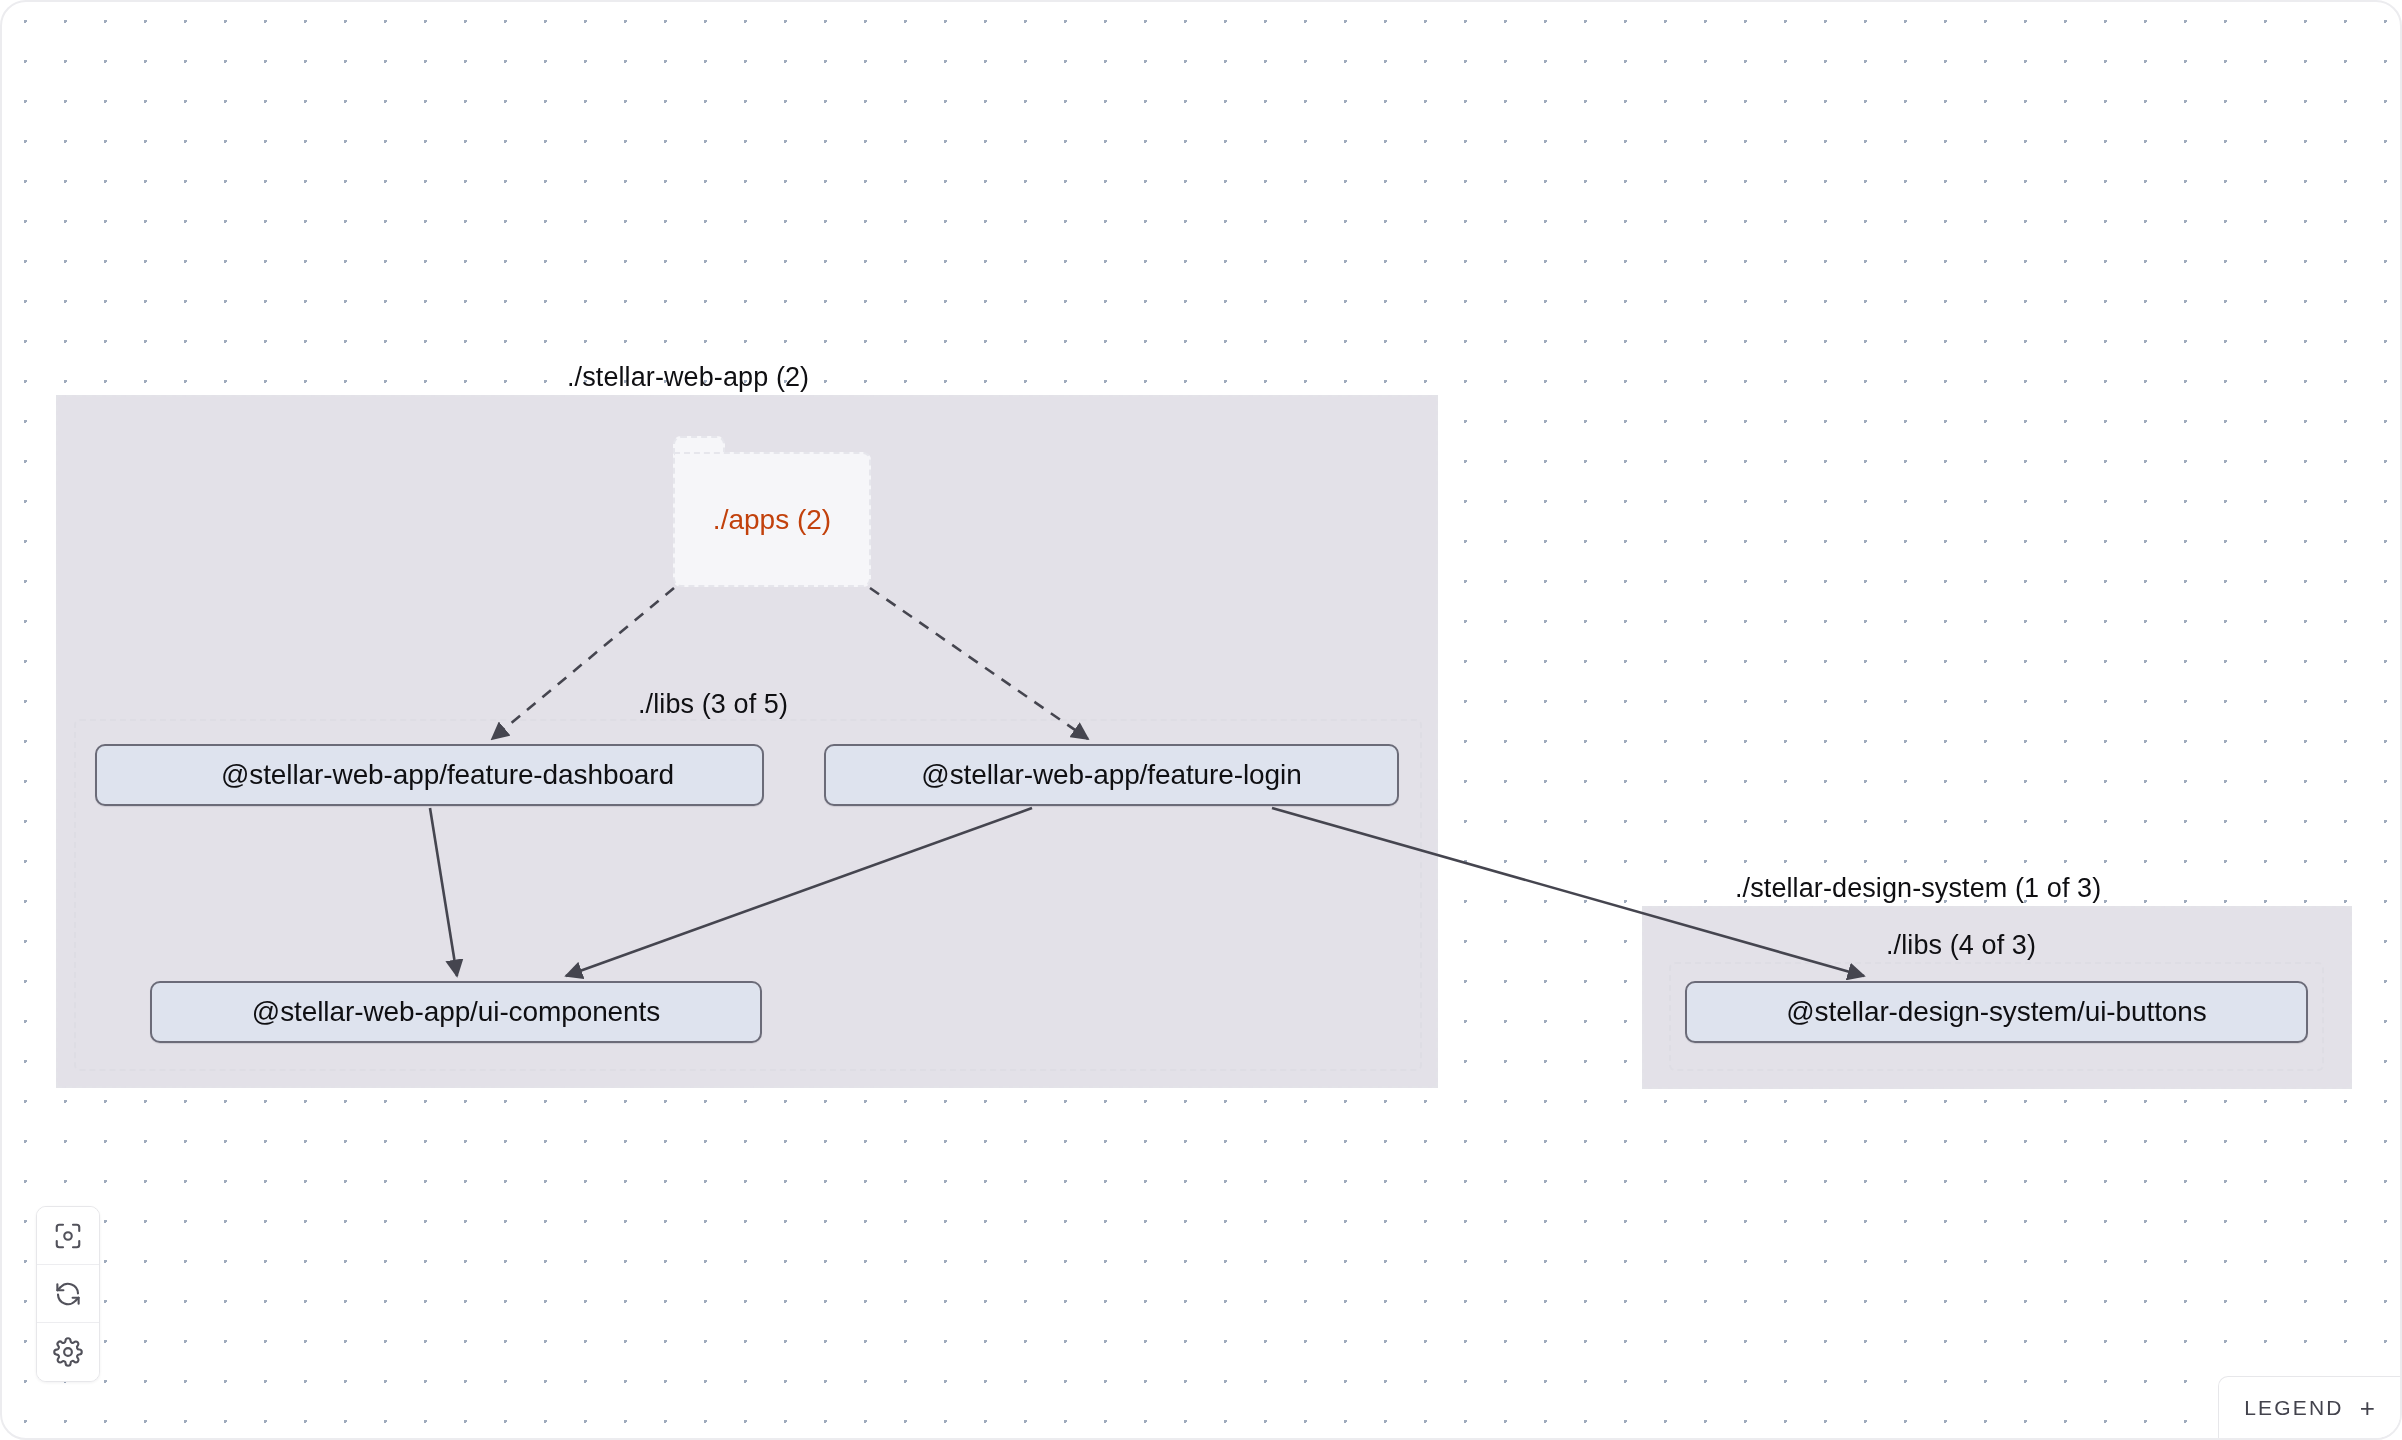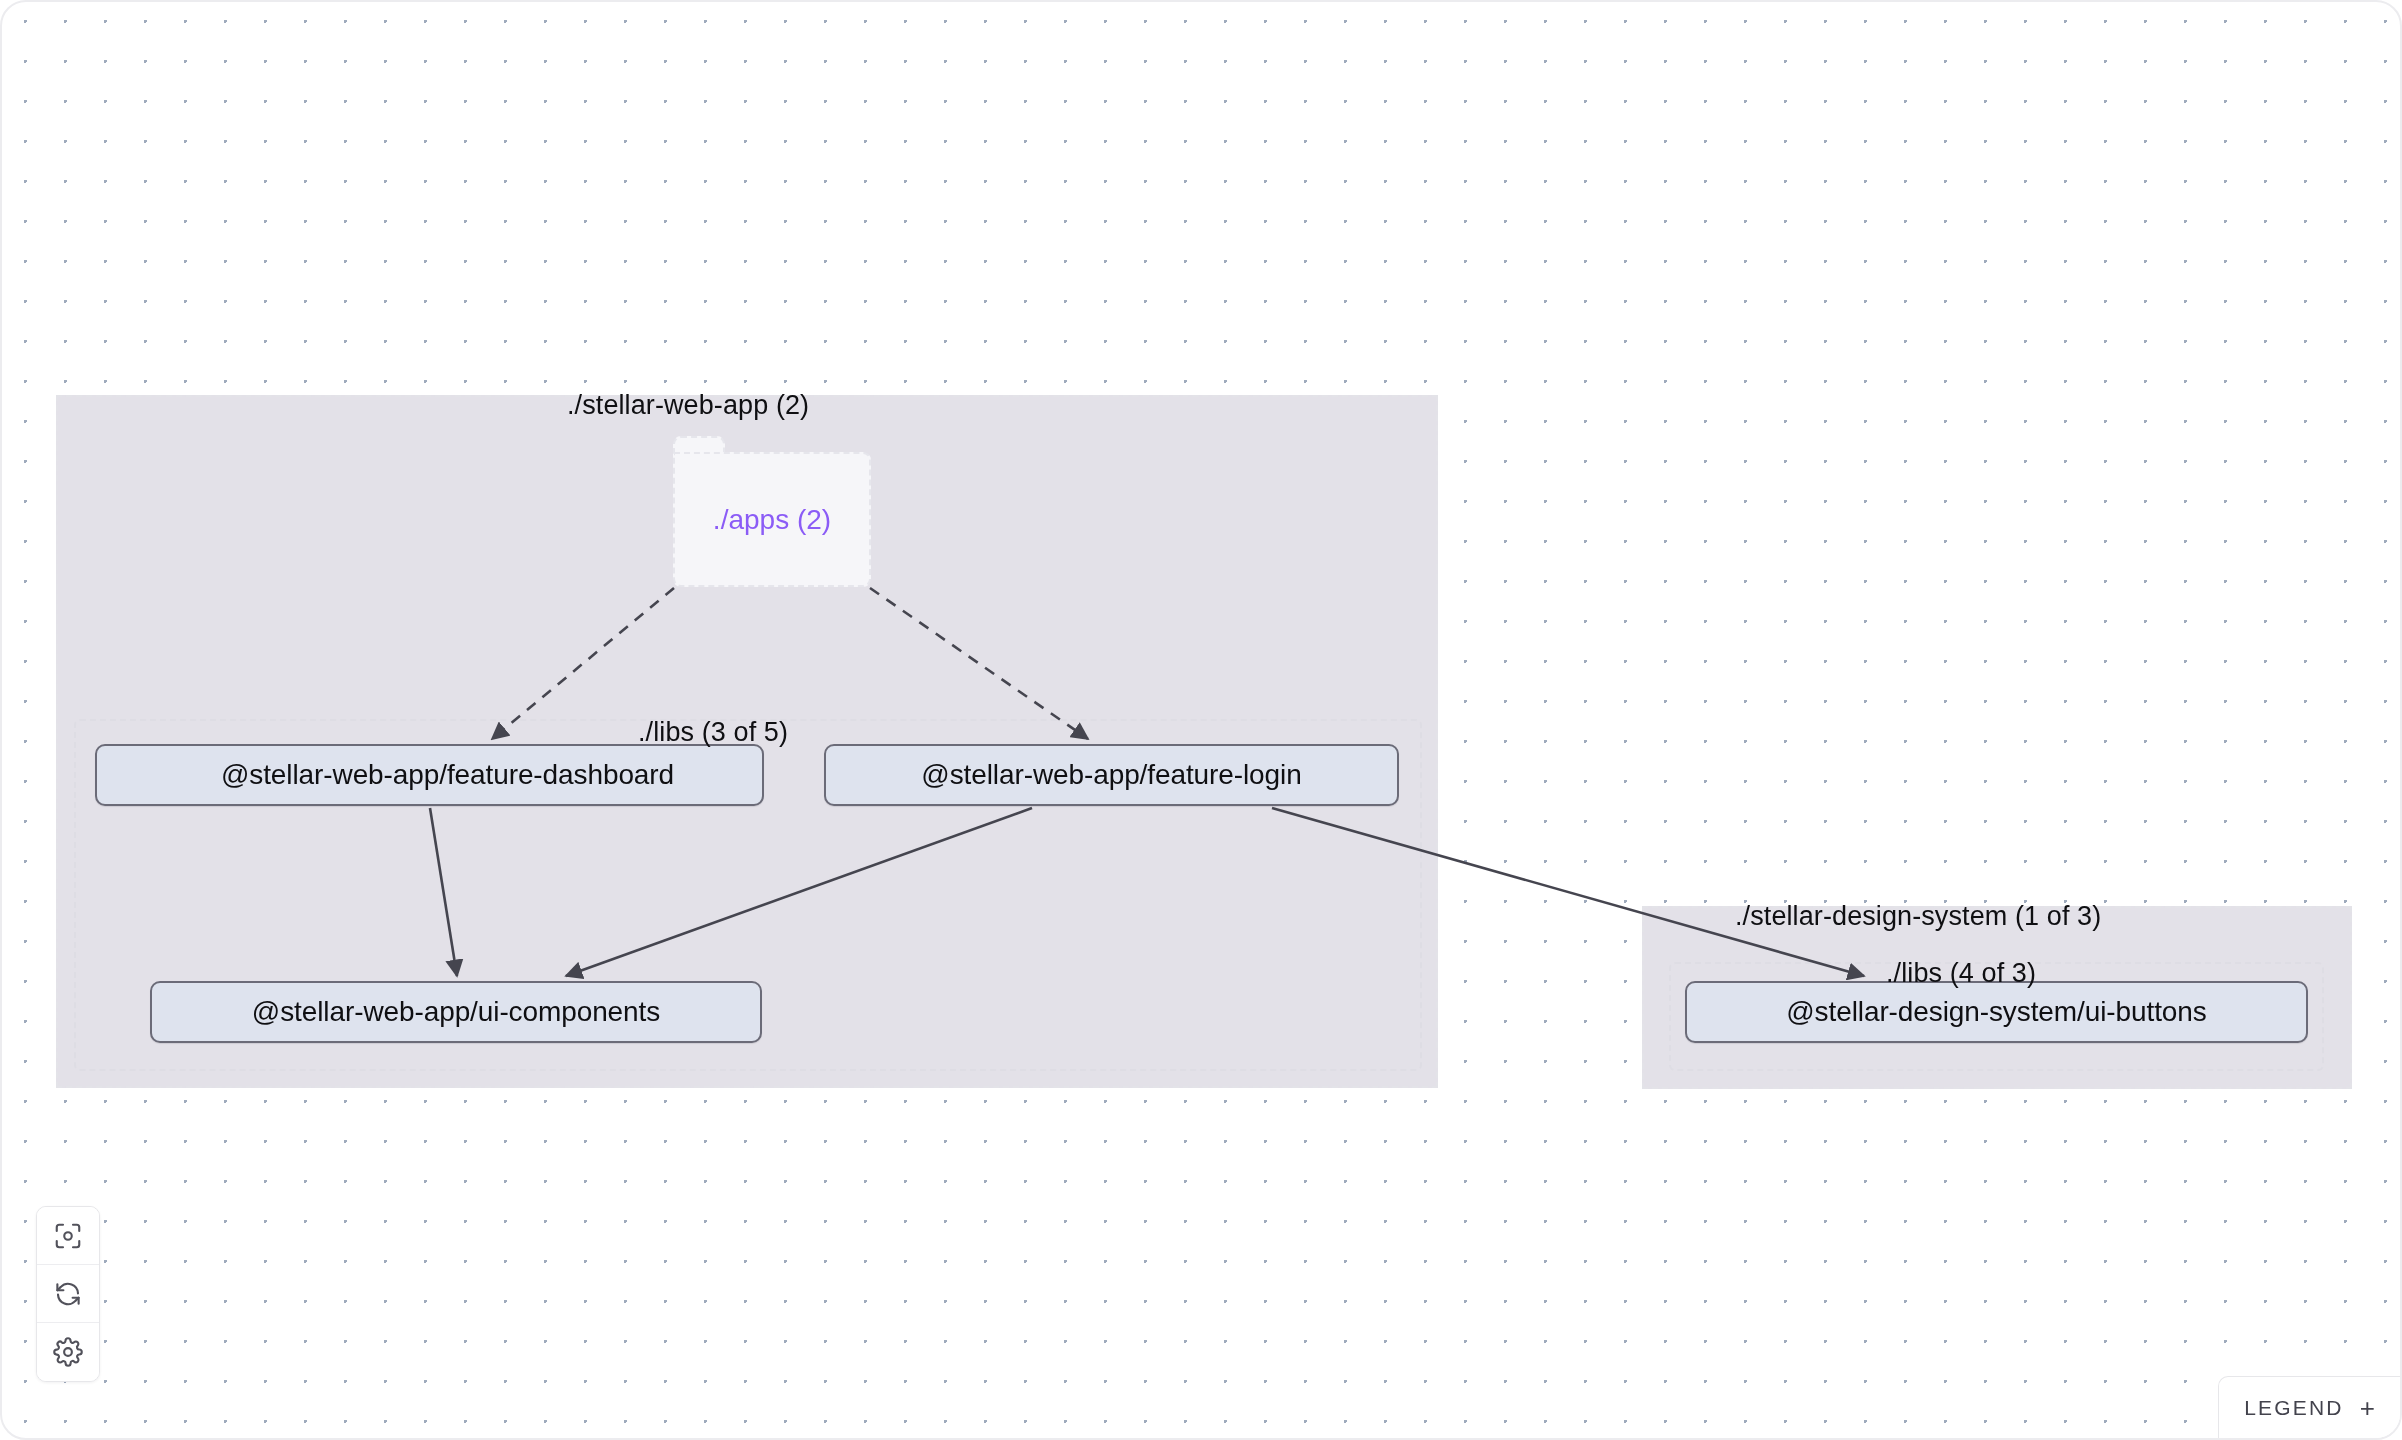--- a/index.html
+++ b/index.html
@@ -55,21 +55,20 @@
     border-radius: 6px;
     z-index: 2;
   }
   .group-title {
     position: absolute;
     font-size: 27px;
     color: #0f0f12;
     letter-spacing: 0.1px;
     white-space: nowrap;
     z-index: 6;
-    margin-top: 28px;
   }
 
   
   .folder-node {
     position: absolute;
     z-index: 4;
   }
   .folder-node .folder-tab {
     position: absolute;
     left: 0; top: 0;
@@ -90,21 +89,21 @@
     background: #f6f6f9;
     border: 2px dashed #e6e6ec;
     border-radius: 0 8px 8px 8px;
     box-sizing: border-box;
     display: flex;
     align-items: center;
     justify-content: center;
   }
   .folder-node .folder-label {
     font-size: 28px;
-    color: #8b5cf6;
+    color: #c2410c;
     white-space: nowrap;
   }
 
   
   .proj-node {
     position: absolute;
     box-sizing: border-box;
     background: #dee3ee;
     border: 2px solid #6b6b78;
     border-radius: 10px;

